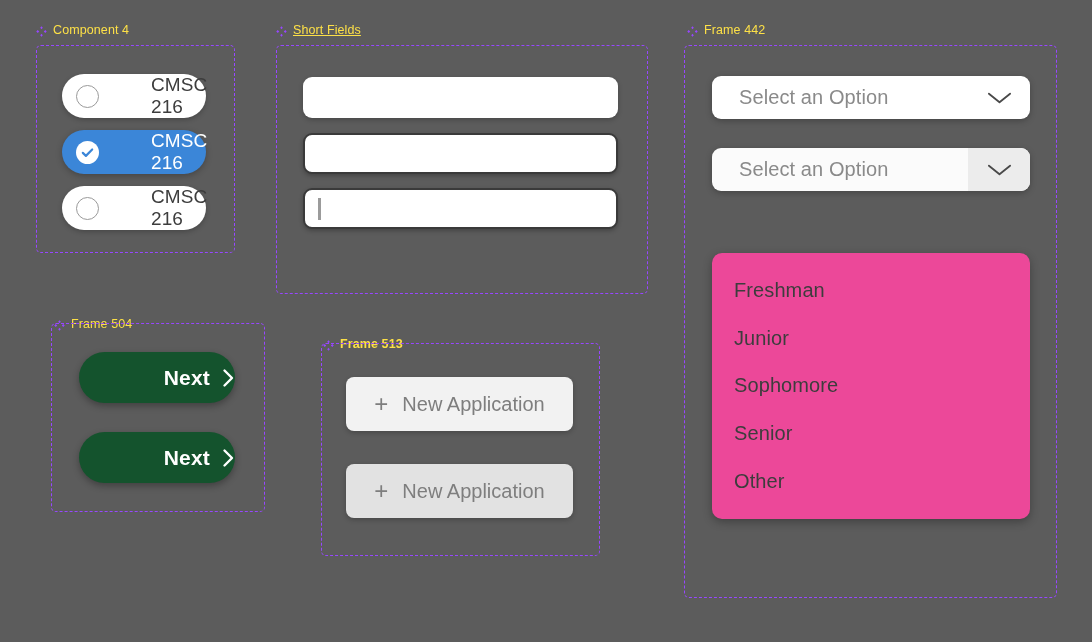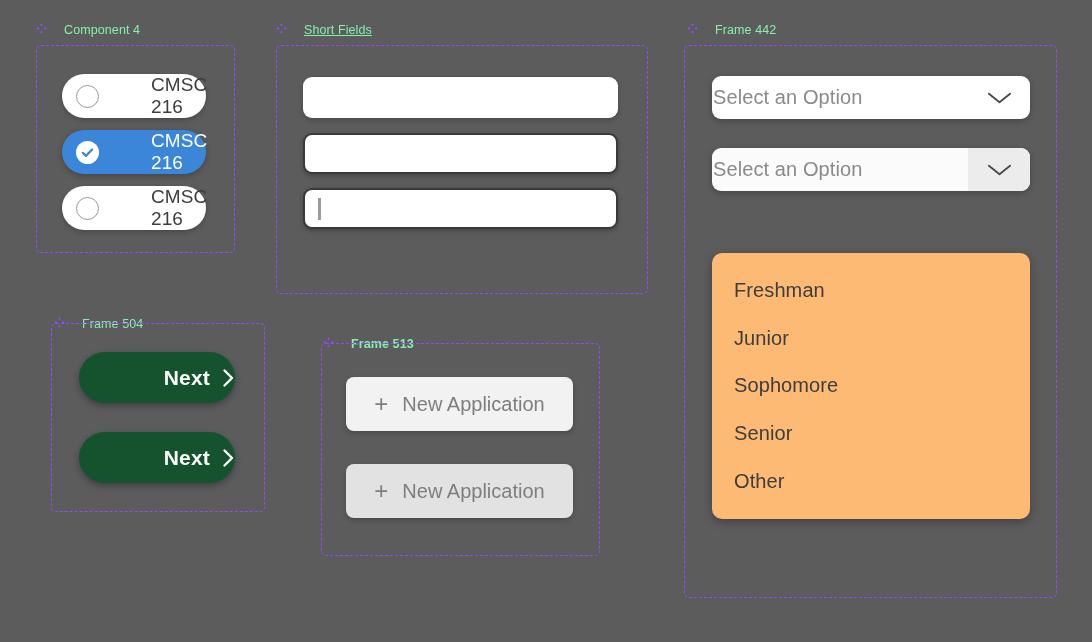--- a/index.html
+++ b/index.html
@@ -14,23 +14,23 @@
     position: relative;
     width: 1092px;
     height: 642px;
     background: #5c5c5c;
   }
 
   
   .frame-label {
     position: absolute;
     display: flex;
-    align-items: flex-start;
-    gap: 17px;
-    color: #86efac;
+    align-items: flex-end;
+    gap: 6px;
+    color: #fde047;
     font-size: 12.5px;
     letter-spacing: .1px;
     white-space: nowrap;
     user-select: none;
   }
   .comp-icon { width: 11px; height: 11px; display: block; flex: 0 0 auto; }
 
   
   .dashed {
     position: absolute;
@@ -123,21 +123,21 @@
     position: absolute;
     display: flex; align-items: center;
     background: #ffffff;
     border-radius: 9px;
     box-shadow: 0 2px 6px rgba(0,0,0,.25);
     overflow: hidden;
     cursor: pointer;
   }
   .select-box .sel-text {
     flex: 1 1 auto;
-    padding-left: 1px;
+    padding-left: 27px;
     font-size: 20px;
     color: #8a8a8a;
     letter-spacing: .1px;
   }
   .select-box .sel-arrow {
     width: 62px; height: 100%;
     display: flex; align-items: center; justify-content: center;
     flex: 0 0 auto;
   }
   .select-box.hovered {
@@ -147,21 +147,21 @@
   }
   .select-box.hovered .sel-arrow {
     background: #ececec;
     background-image: radial-gradient(rgba(0,0,0,.045) 0.7px, transparent 0.7px);
     background-size: 4px 4px;
   }
 
   
   .dd-list {
     position: absolute;
-    background: #fdba74;
+    background: #ec4899;
     border-radius: 10px;
     box-shadow: 0 3px 10px rgba(0,0,0,.3);
     padding: 14px 0 14px 0;
     display: flex;
     flex-direction: column;
   }
   .dd-item {
     padding: 0 22px;
     height: 52.6px;
     display: flex; align-items: center;

